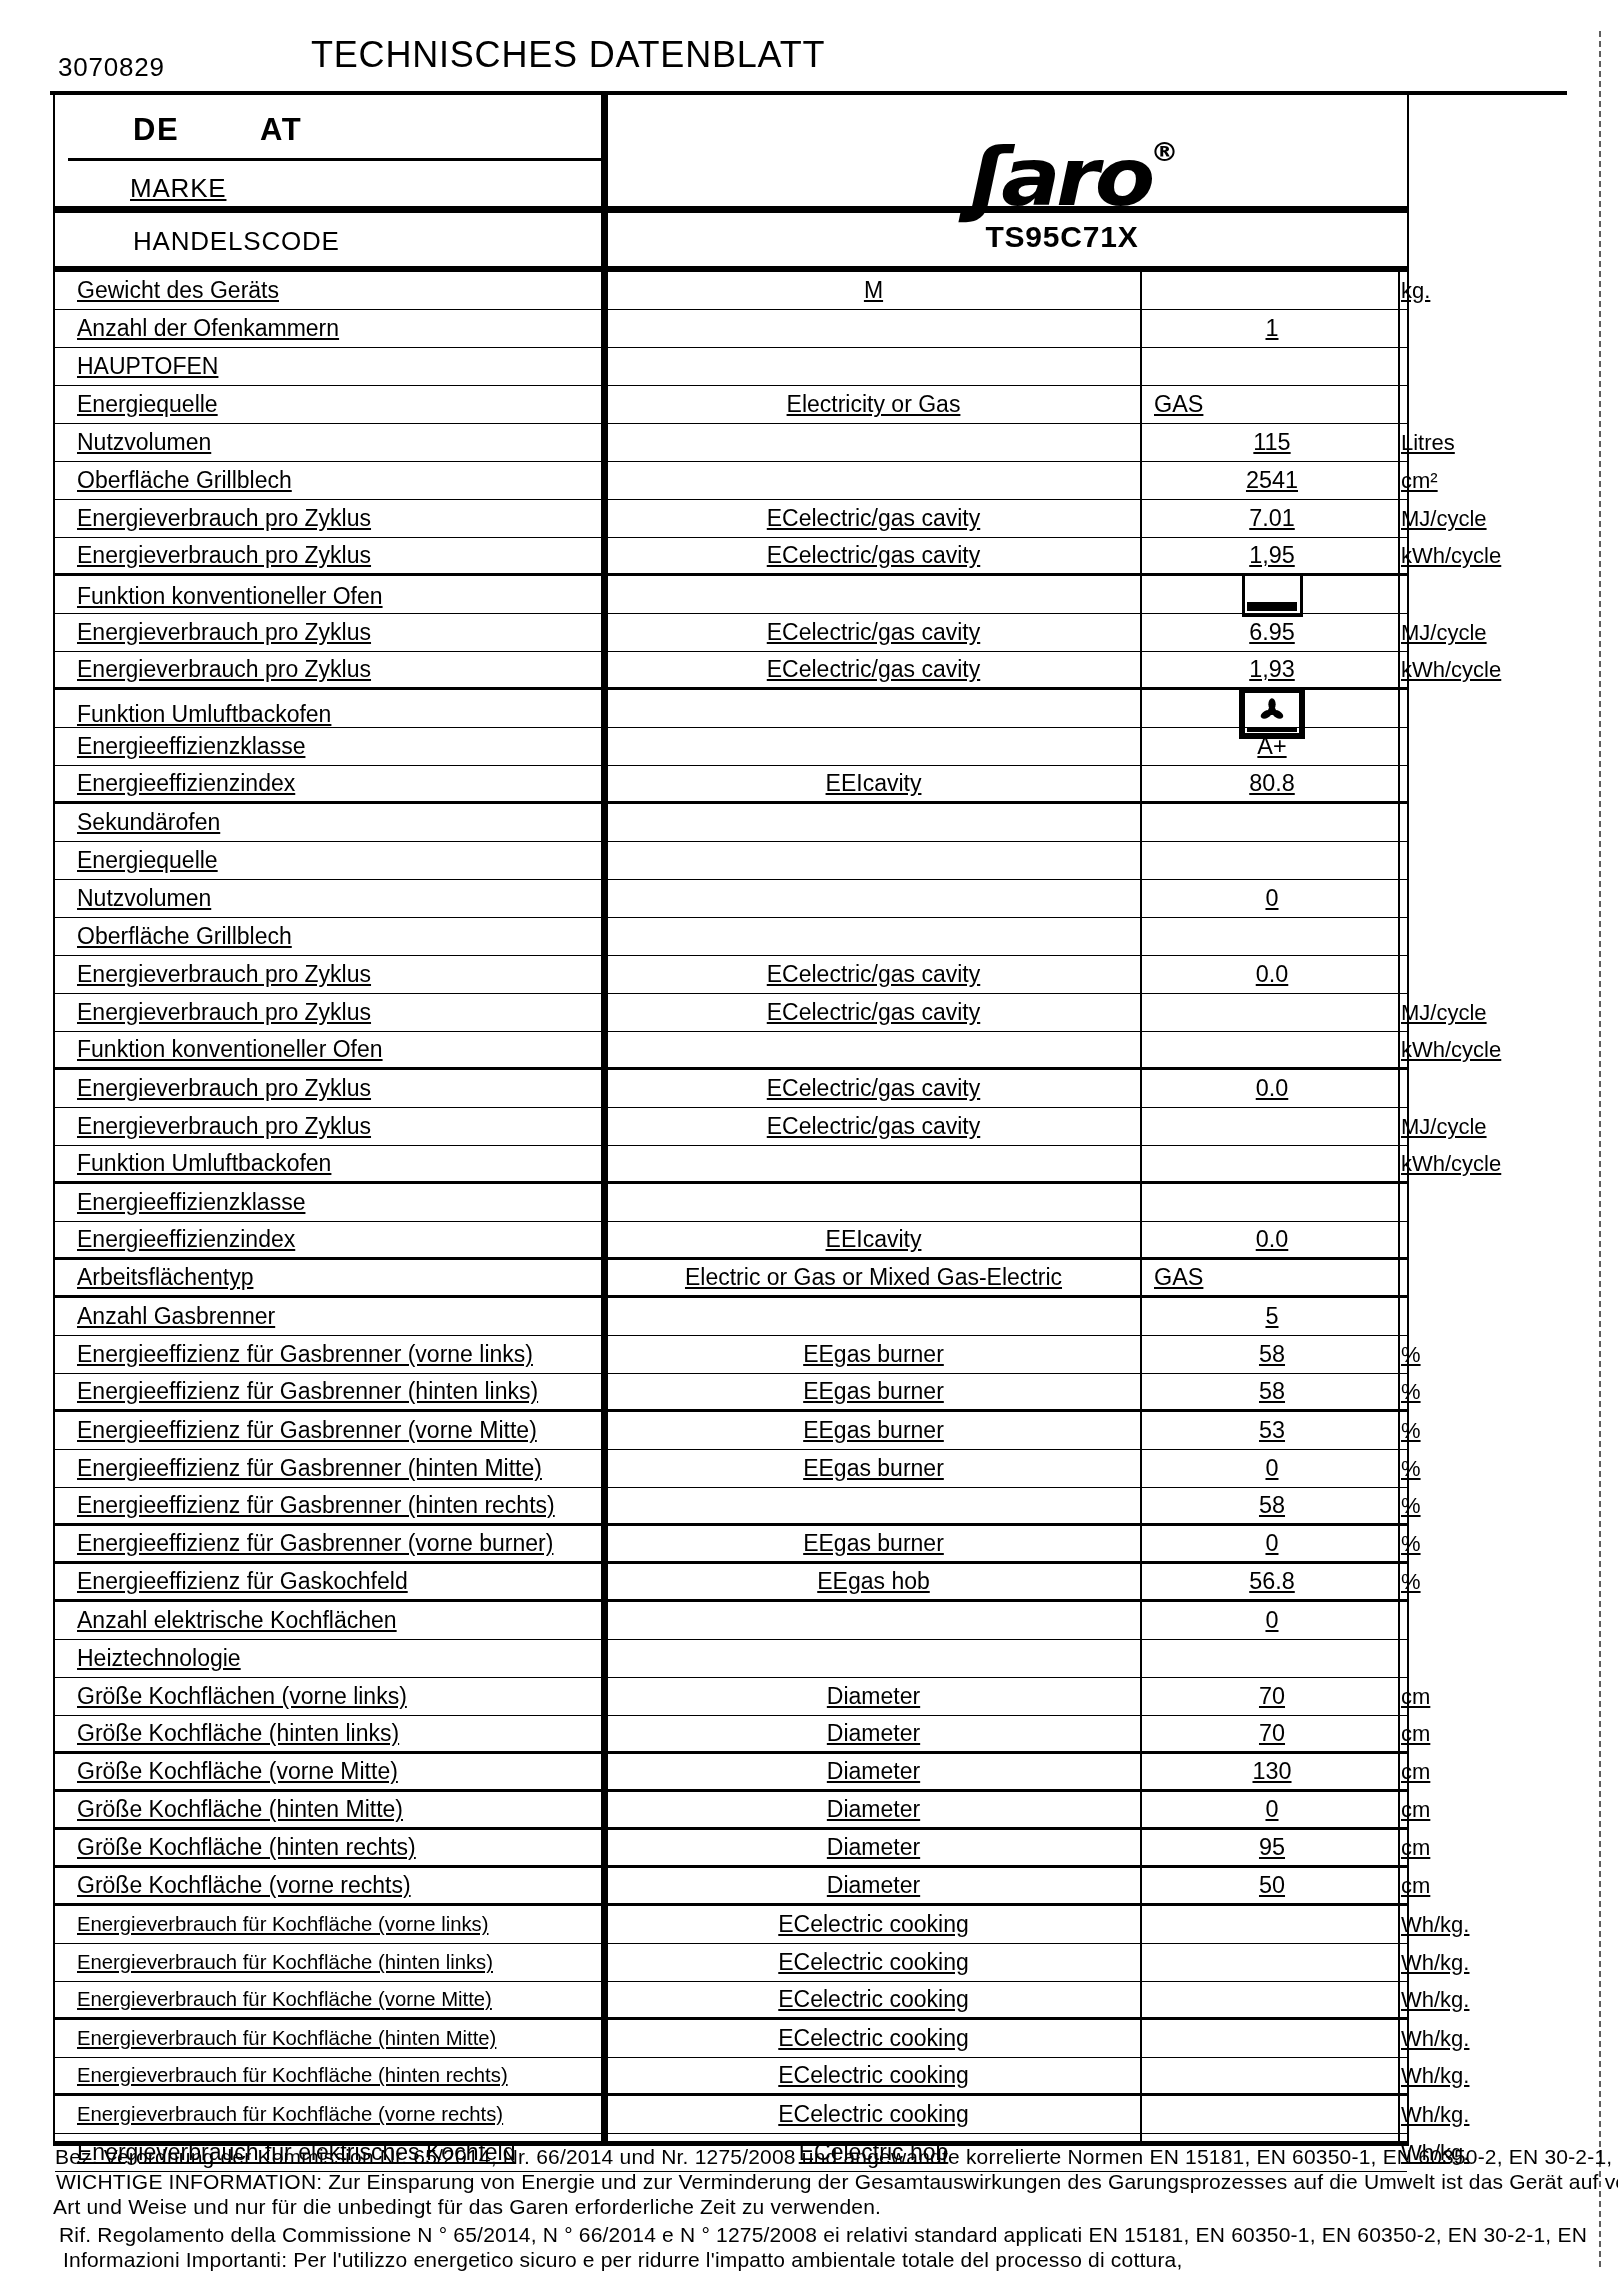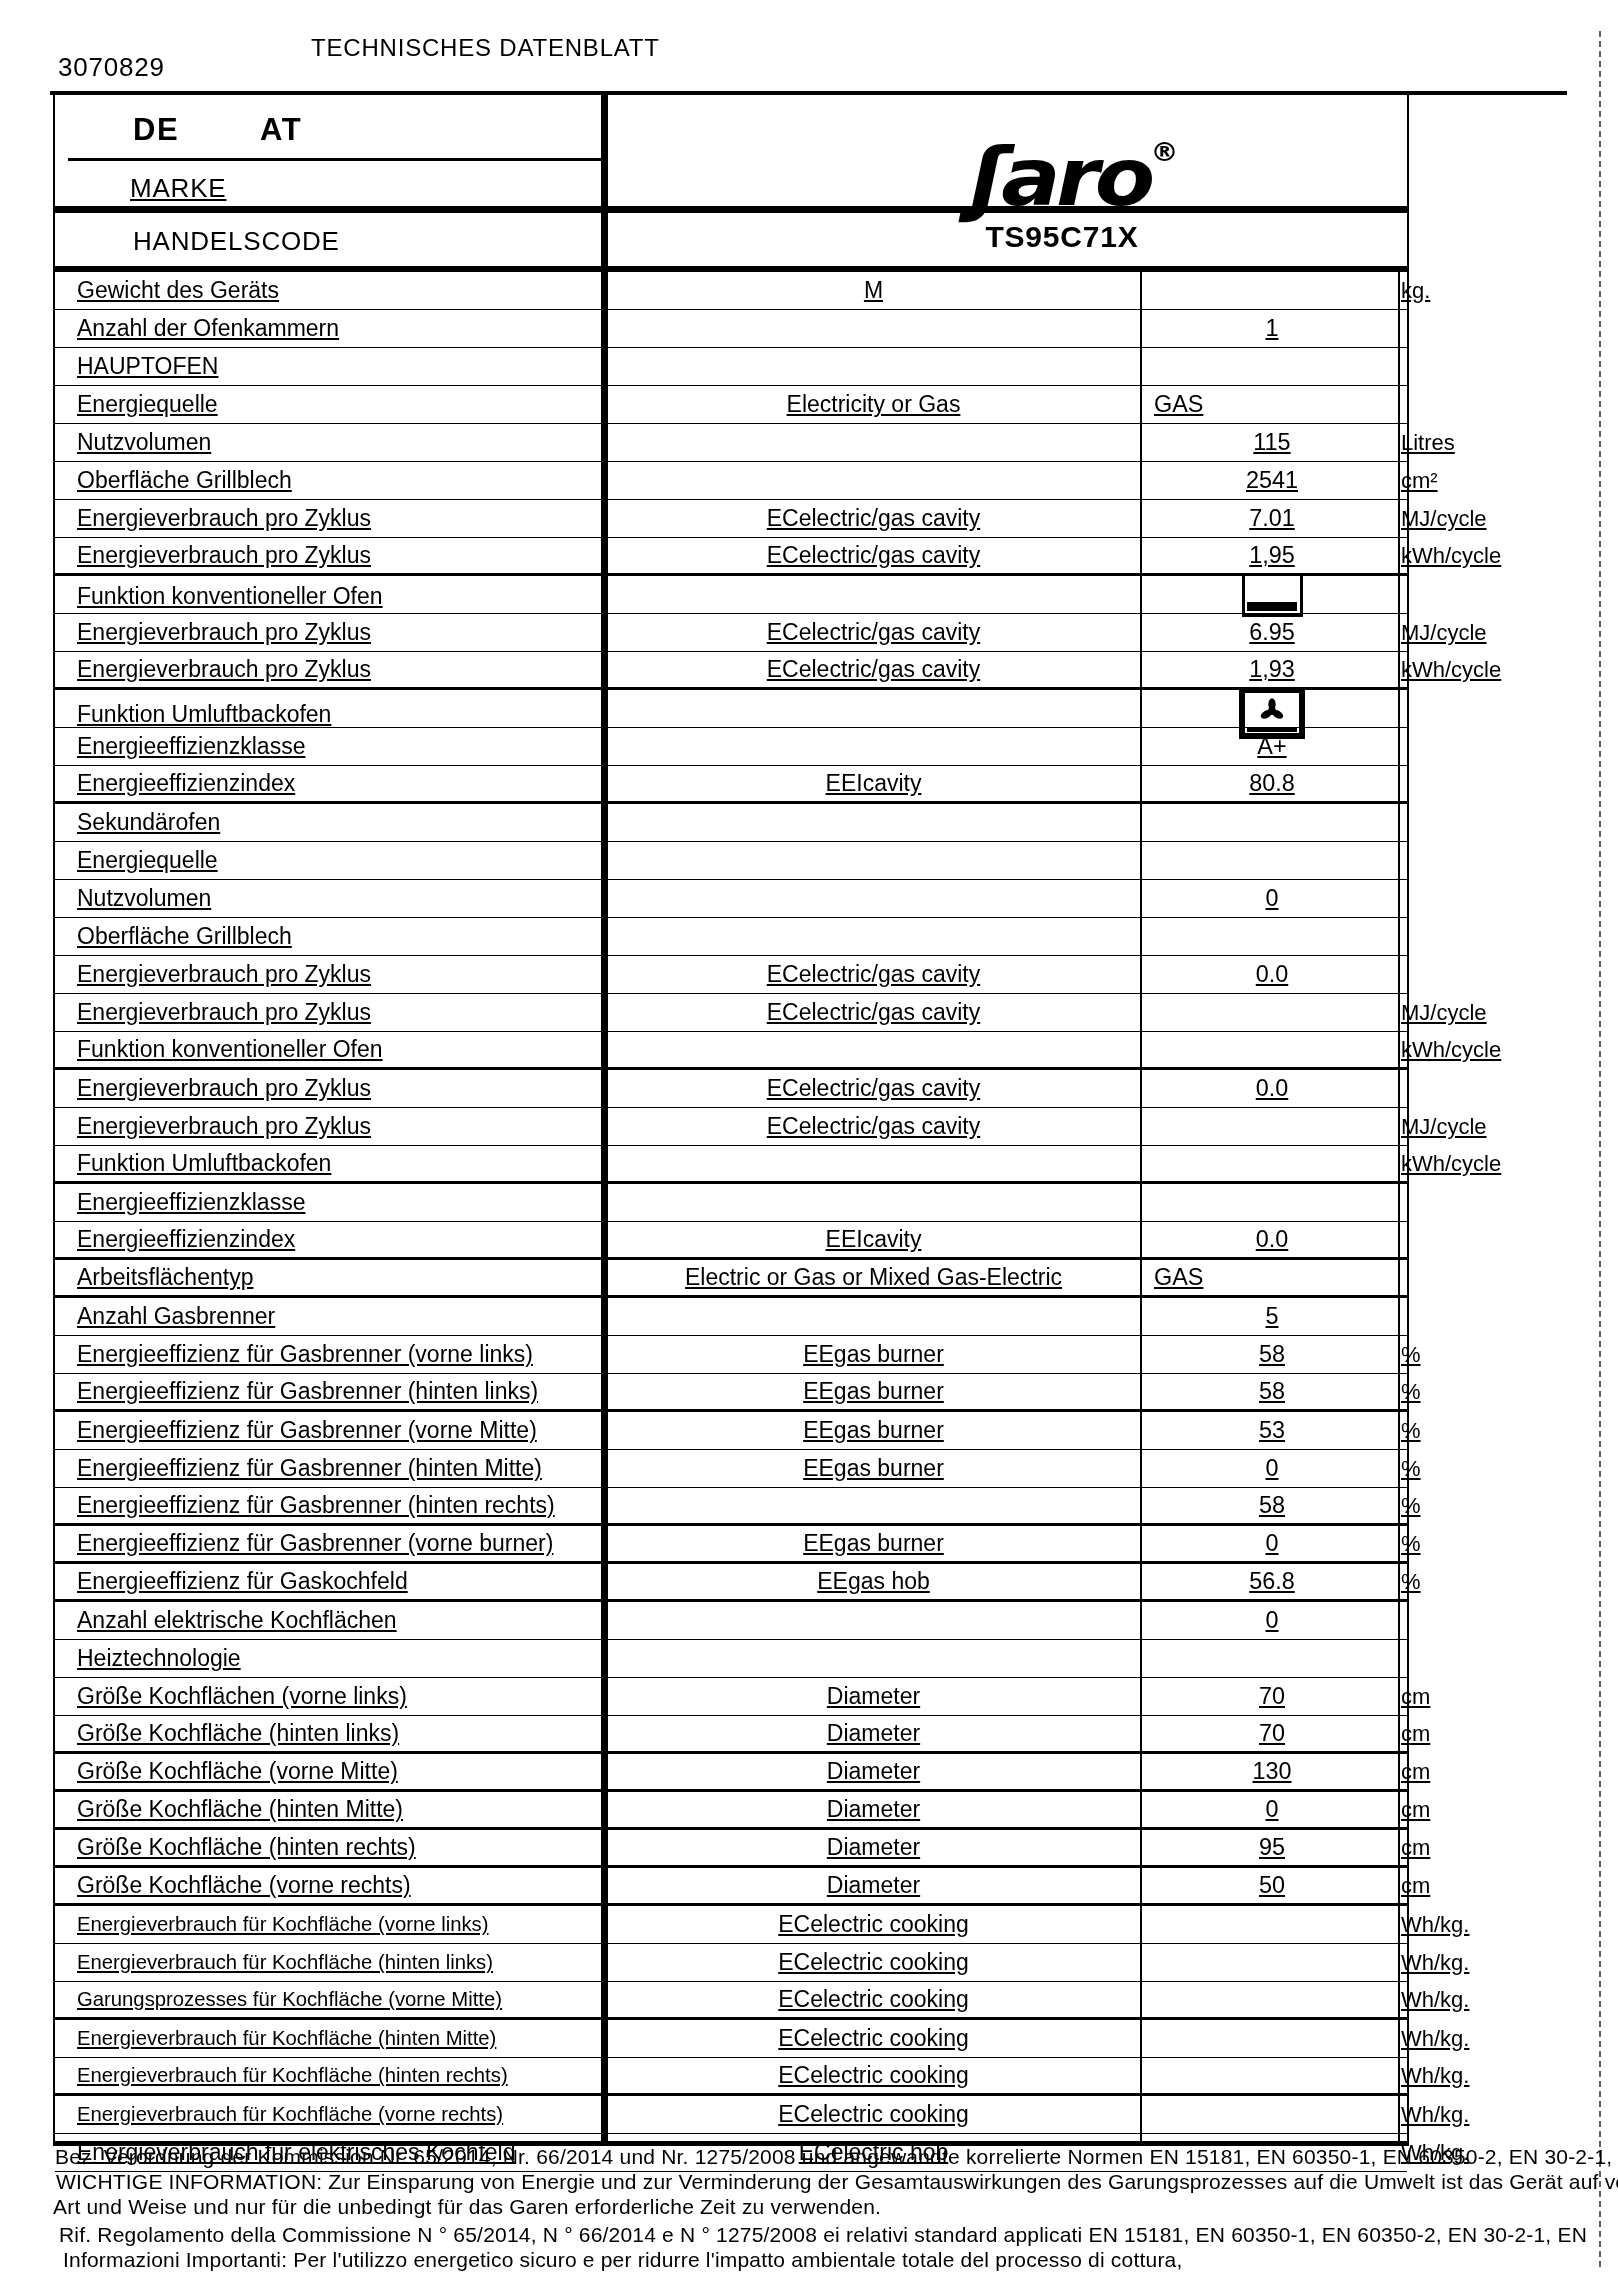--- a/index.html
+++ b/index.html
@@ -2,21 +2,21 @@
 <html style="font-size:12.5px"><head>
 <meta charset="utf-8">
 <style>
   html,body{margin:0;padding:0;background:#fff;}
   body{width:1618px;height:2284px;position:relative;overflow:hidden;
        font-family:"Liberation Sans",sans-serif;color:#000;
        -webkit-font-smoothing:none;}
   .abs{position:absolute;}
 
   #doc-number{left:58px;top:52px;font-size:26px;letter-spacing:0.8px;}
-  #page-title{left:311px;top:34px;font-size:24px;letter-spacing:0.8px;white-space:nowrap;}
+  #page-title{left:311px;top:34px;font-size:36px;letter-spacing:0.8px;white-space:nowrap;}
   #top-rule{left:50px;top:91px;width:1517px;height:3.9px;background:#000;}
   #scan-line{left:1599px;top:31px;height:2236px;width:0;border-left:2.3px dashed #2a2a2a;opacity:.75;}
 
   
   #sheet{left:53px;top:95px;width:1356px;height:2051px;
          border-left:2.3px solid #000;border-right:2.3px solid #000;border-bottom:5.5px solid #000;
          box-sizing:border-box;}
   #vline-main{left:546px;top:0;width:7px;height:100%;background:#000;}
   #vline-value{left:1085px;top:177px;width:2.3px;height:calc(100% - 177px);background:#000;}
   #vline-unit{left:1343px;top:177px;width:2.3px;height:calc(100% - 177px);background:#000;}
@@ -409,21 +409,21 @@
   </div>
 
   <div class="row">
     <span class="c-label small">Energieverbrauch für Kochfläche (hinten links)</span>
     <span class="c-desc">ECelectric cooking</span>
     <span class="c-value"></span>
     <span class="c-unit">Wh/kg.</span>
   </div>
 
   <div class="row thick">
-    <span class="c-label small">Garungsprozesses für Kochfläche (vorne Mitte)</span>
+    <span class="c-label small">Energieverbrauch für Kochfläche (vorne Mitte)</span>
     <span class="c-desc">ECelectric cooking</span>
     <span class="c-value"></span>
     <span class="c-unit">Wh/kg.</span>
   </div>
 
   <div class="row">
     <span class="c-label small">Energieverbrauch für Kochfläche (hinten Mitte)</span>
     <span class="c-desc">ECelectric cooking</span>
     <span class="c-value"></span>
     <span class="c-unit">Wh/kg.</span>

